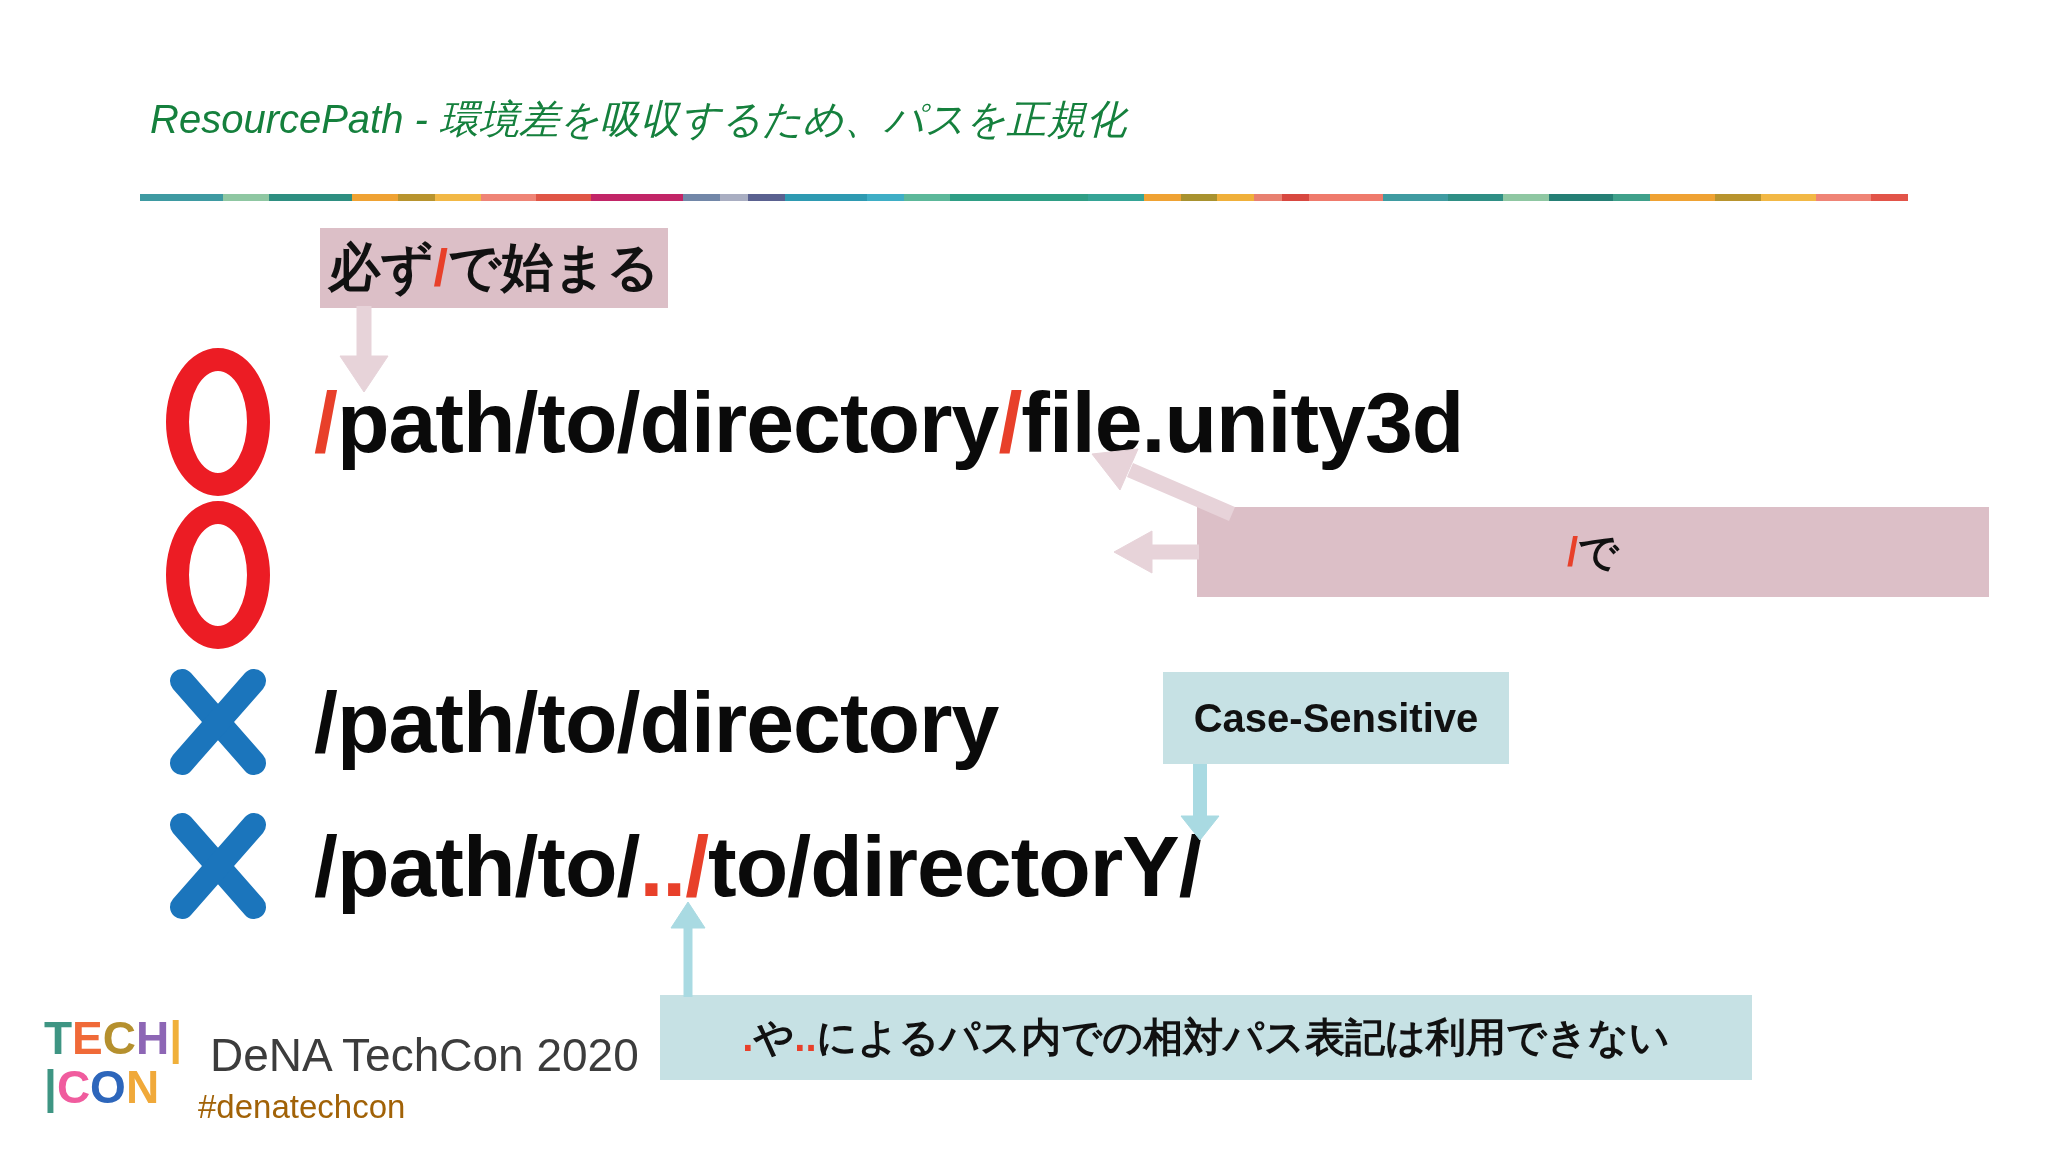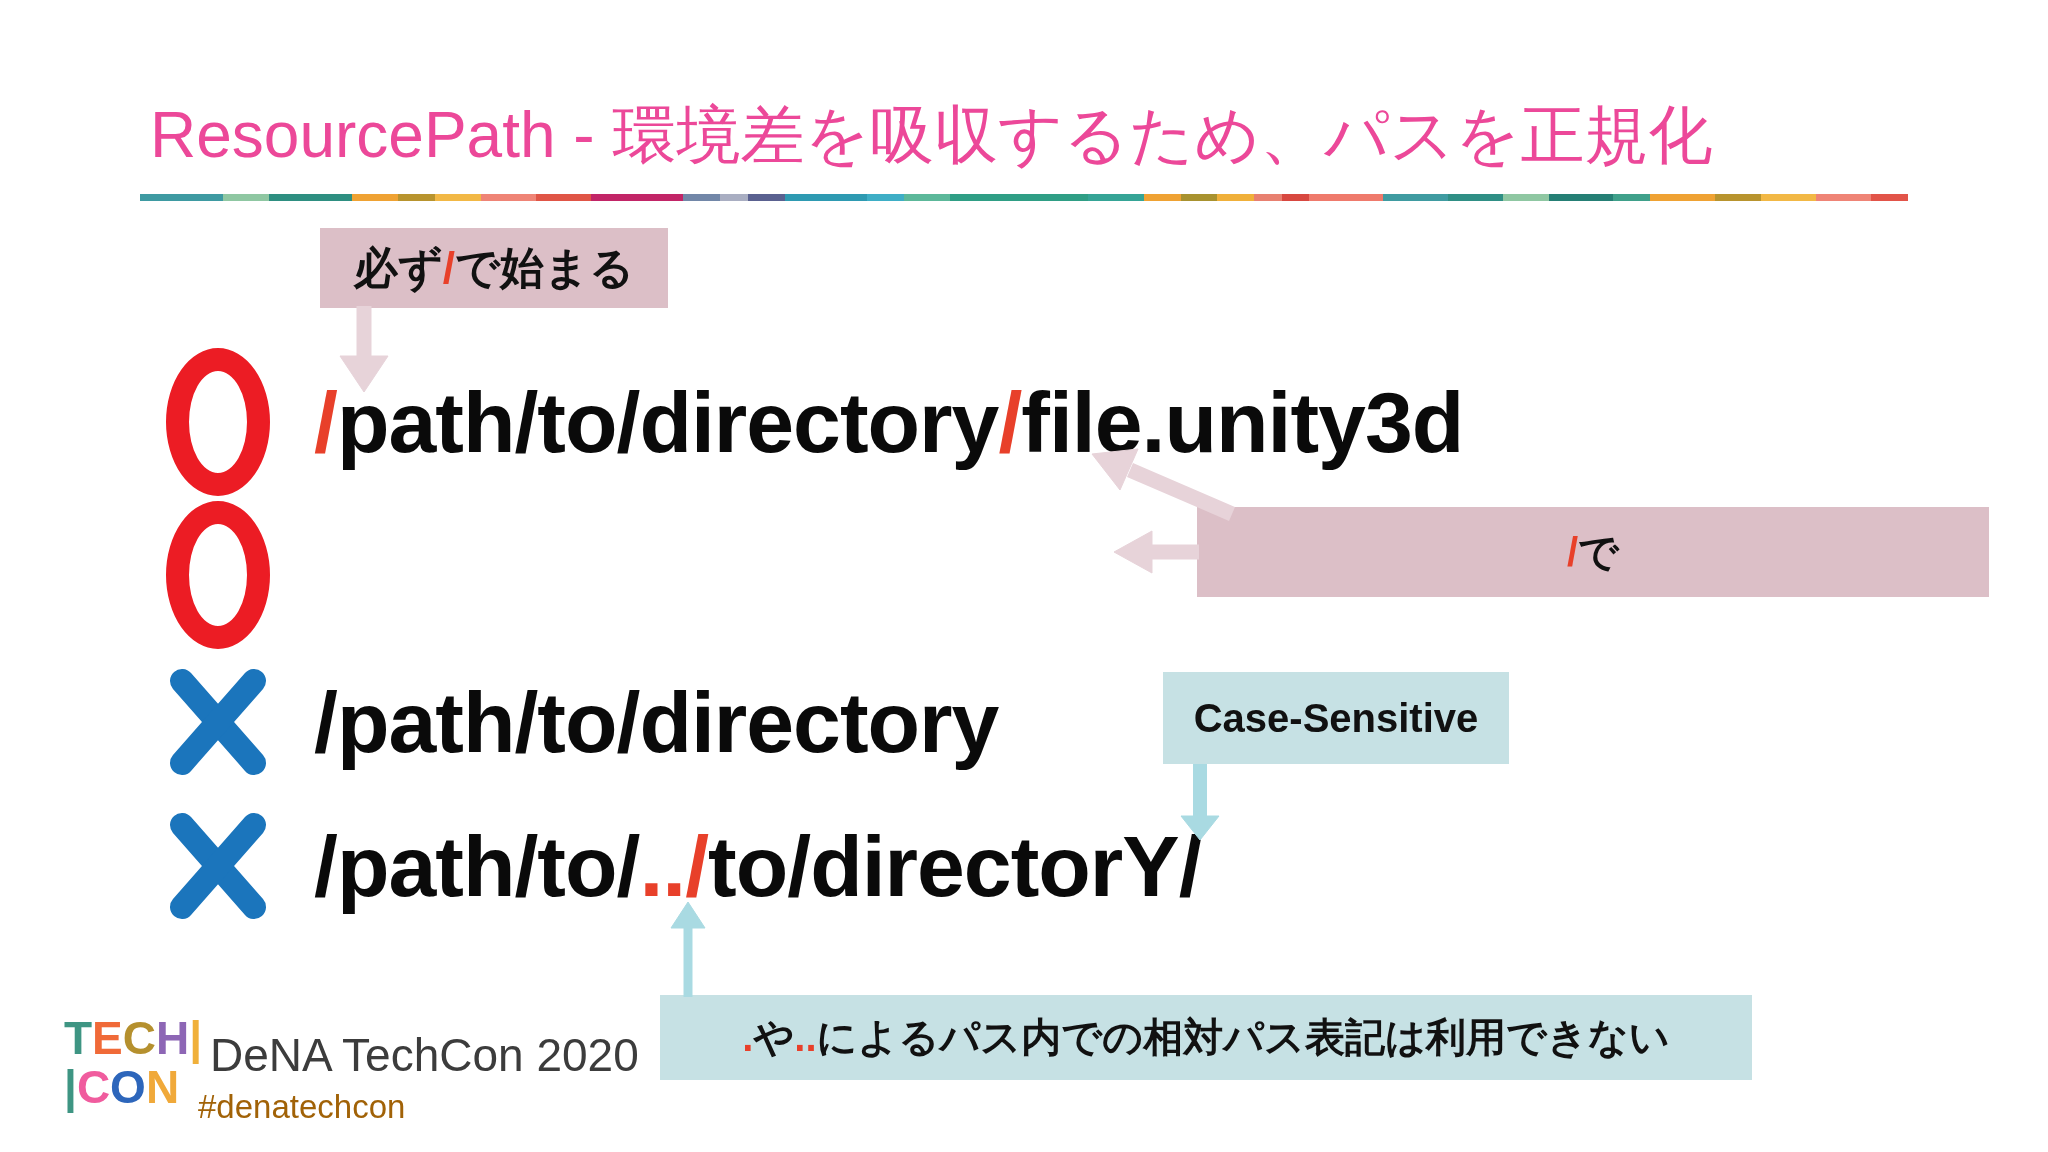--- a/index.html
+++ b/index.html
@@ -5,37 +5,37 @@
   html,body{margin:0;padding:0;}
   body{
     width:2048px;height:1152px;position:relative;overflow:hidden;
     background:#ffffff;
     font-family:"Liberation Sans","DejaVu Sans",sans-serif;
   }
   .abs{position:absolute;}
   
   #slide-title{
     left:150px;top:92px;width:1760px;
-    font-size:64px;font-weight:400;color:#ec4899;
-    letter-spacing:0px;white-space:nowrap;
+    font-size:40px;font-weight:400;color:#15803d;
+    letter-spacing:0px;white-space:nowrap;font-style:italic;
   }
   
   #divider{
     left:140px;top:194px;width:1768px;height:7px;
     display:flex;flex-direction:row;
   }
   #divider span{display:block;height:100%;}
   
   .callout{
     display:flex;align-items:center;justify-content:center;
     font-weight:bold;color:#111;white-space:nowrap;
   }
   .pink{background:var(--pink-box);}
   .blue{background:var(--blue-box);}
-  #callout-starts-with{left:320px;top:228px;width:348px;height:80px;font-size:44px;}
+  #callout-starts-with{left:320px;top:228px;width:348px;height:80px;font-size:52px;}
   #callout-separator{left:1197px;top:507px;width:792px;height:90px;font-size:40px;}
   #callout-case-sensitive{left:1163px;top:672px;width:346px;height:92px;font-size:40px;}
   #callout-relative{left:660px;top:995px;width:1092px;height:85px;font-size:40px;}
   .red{color:var(--red-accent);}
   
   .path-row{
     position:absolute;left:166px;height:116px;
     display:flex;align-items:center;
   }
   .icon-slot{
@@ -48,21 +48,21 @@
   }
   .path-text{
     margin-left:44px;font-size:86px;font-weight:bold;color:#0a0a0a;
     white-space:nowrap;letter-spacing:-1px;line-height:1;
   }
   
   #arrows{left:0;top:0;pointer-events:none;}
   .arrow-pink{fill:var(--arrow-pink);stroke:var(--arrow-pink);}
   .arrow-blue{fill:var(--arrow-blue);stroke:var(--arrow-blue);}
   
-  #logo{left:64px;top:1014px;line-height:1.06;font-weight:bold;font-size:46px;letter-spacing:0px;}
+  #logo{left:44px;top:1014px;line-height:1.06;font-weight:bold;font-size:46px;letter-spacing:0px;}
   #logo .logo-row{white-space:nowrap;}
   #brand{left:210px;top:1028px;font-size:46px;font-weight:normal;color:#3c3c3c;white-space:nowrap;}
   #hashtag{left:198px;top:1088px;font-size:33px;color:#a16207;white-space:nowrap;}
 </style>
 </head>
 <body>
 
 <div id="slide-title" class="abs">ResourcePath - 環境差を吸収するため、パスを正規化</div>
 
 <div id="divider" class="abs">

